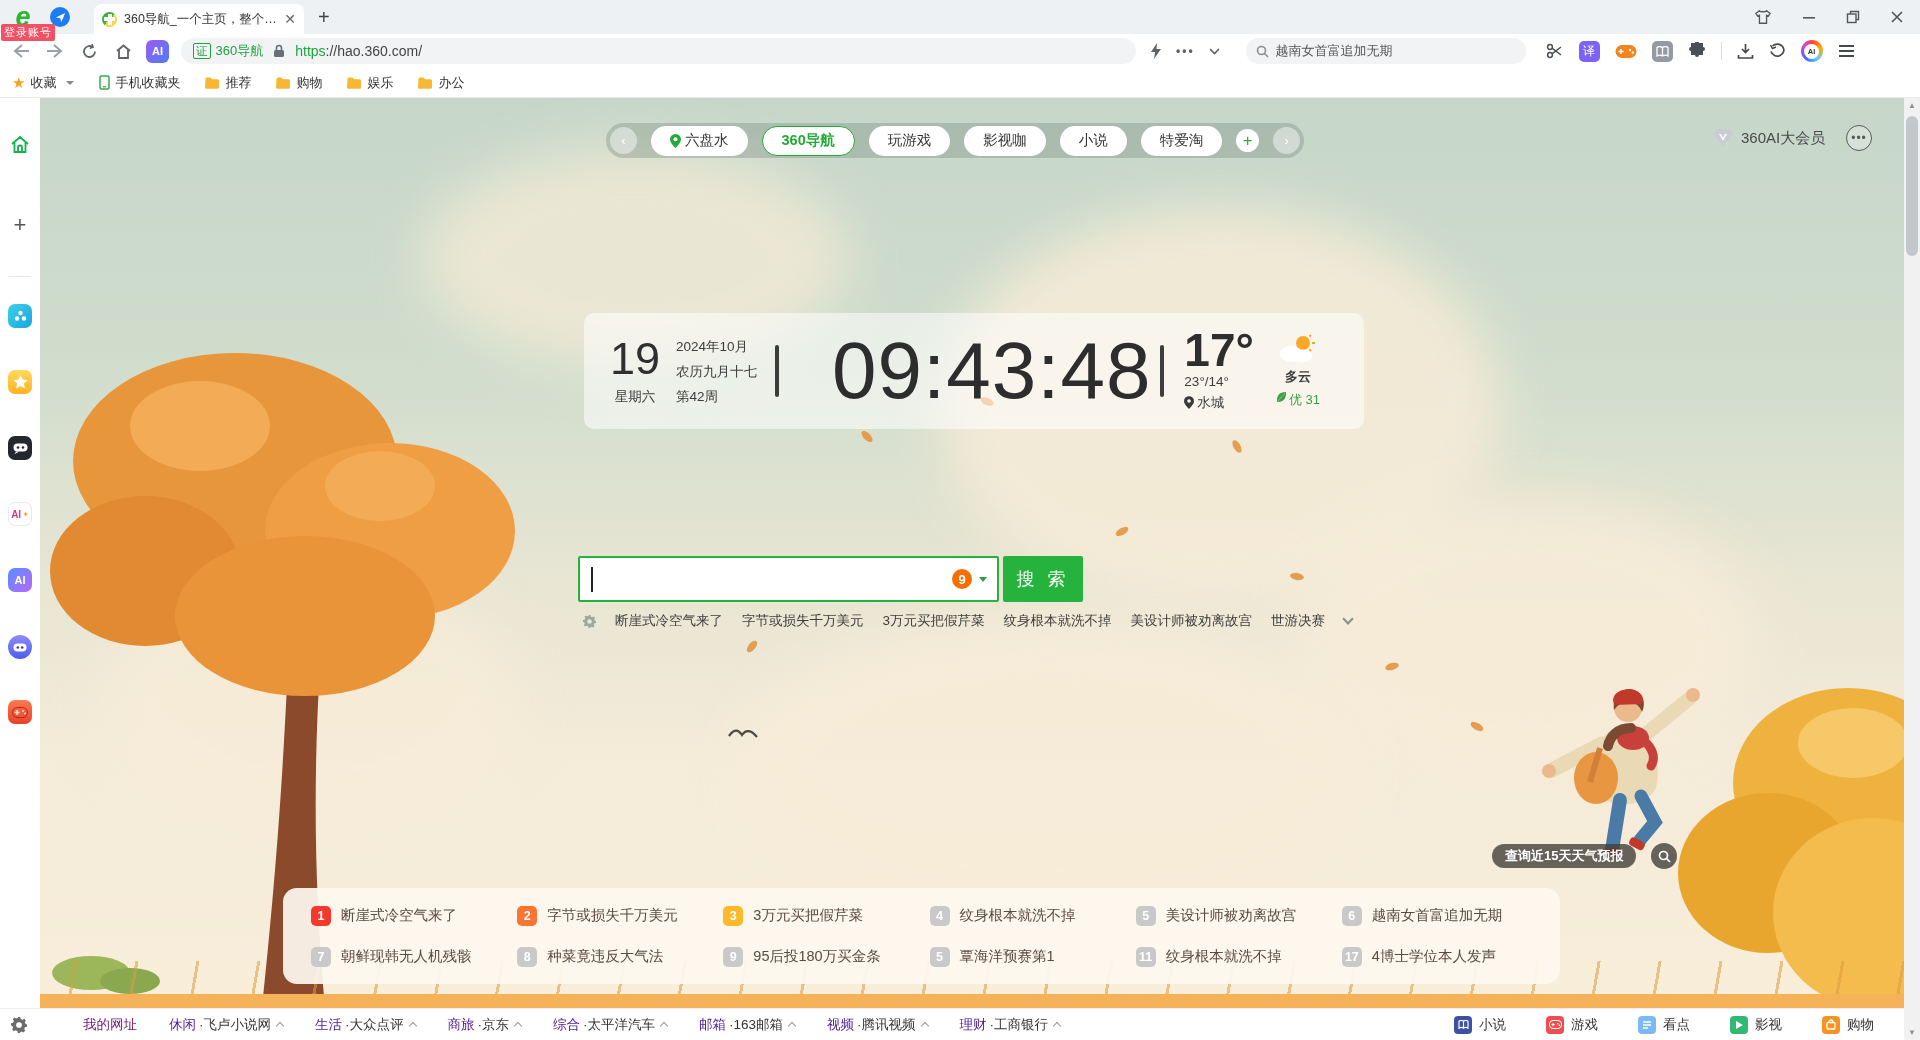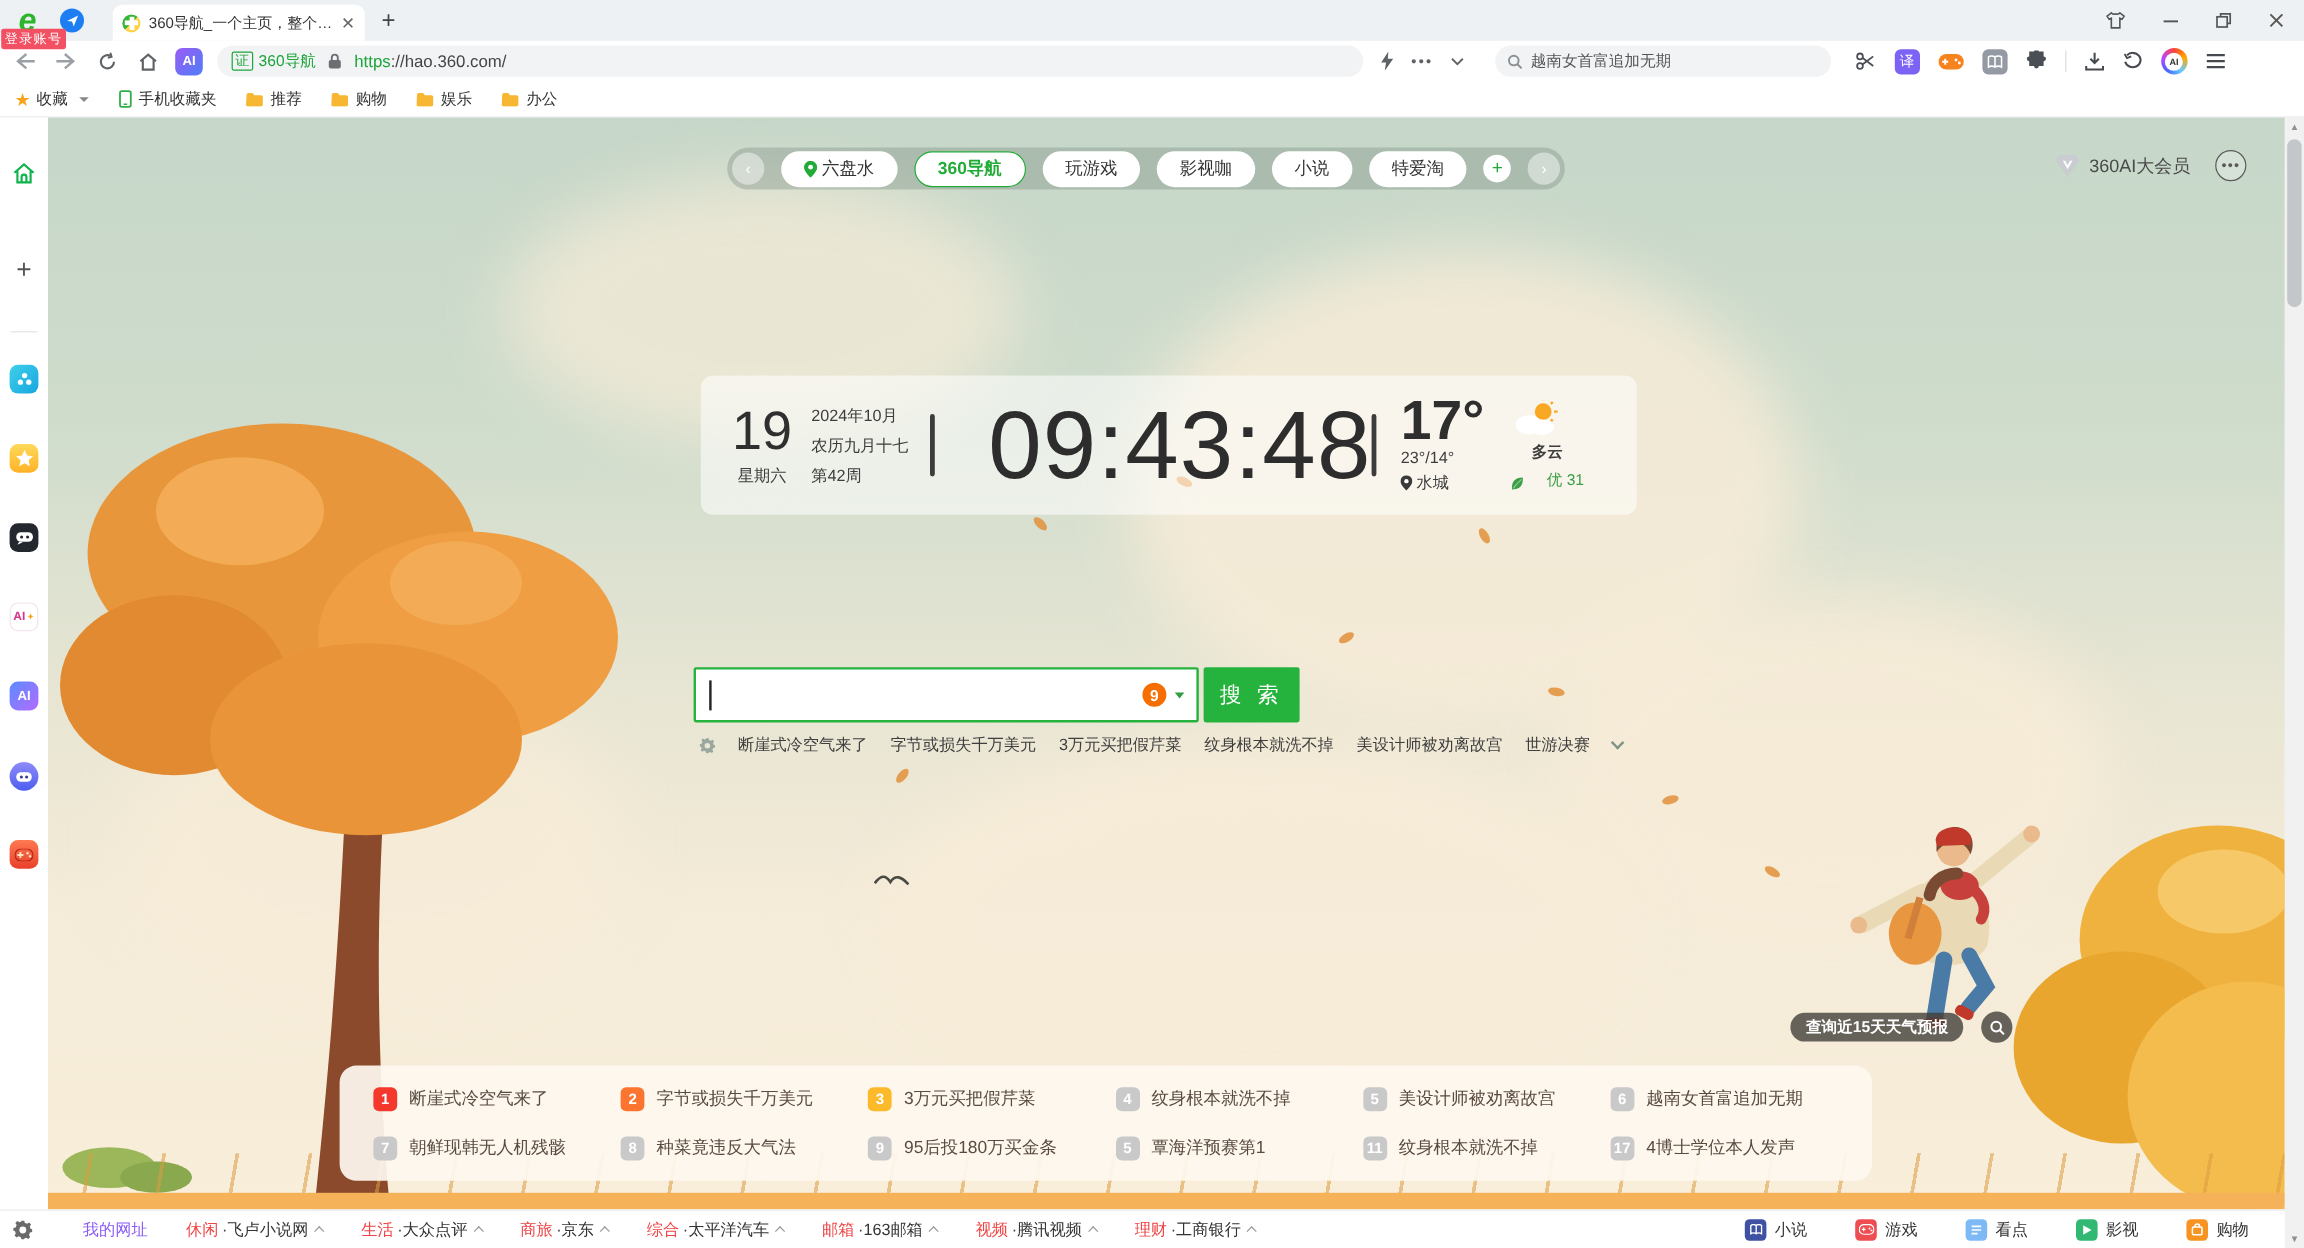--- a/index.html
+++ b/index.html
@@ -108,21 +108,21 @@
   .cw-day .wd { font-size:13.5px; color:#3d3d3d; margin-top:6px; }
   .cw-dates { margin-left:16px; font-size:13.5px; color:#3d3d3d; line-height:25px; white-space:nowrap; }
   .cw-bar { width:4px; height:52px; background:#3c3c3c; border-radius:2px; margin-left:18px; }
   .cw-time { flex:1; text-align:center; font-size:80px; font-weight:500; color:#2d2d2d; letter-spacing:1px;padding-left:44px; }
   .cw-wx1 { text-align:left; color:#2e2e2e; margin-left:20px; white-space:nowrap; }
   .cw-wx1 .t { font-size:46px; font-weight:700; line-height:38px; }
   .cw-wx1 .r { font-size:13.5px; margin-top:5px; color:#3d3d3d; }
   .cw-wx1 .c { font-size:13.5px; margin-top:5px; color:#3d3d3d; display:flex; align-items:center; gap:3px; }
   .cw-wx2 { margin:0 44px 0 22px; text-align:center; white-space:nowrap; }
   .cw-wx2 .cond { font-size:13px; color:#3d3d3d; margin-top:4px;font-weight:bold; }
-  .cw-wx2 .aqi { font-size:13px; color:#3c9e45; margin-top:5px; display:flex; align-items:flex-end; gap:19px; }
+  .cw-wx2 .aqi { font-size:13px; color:#3c9e45; margin-top:5px; display:flex; align-items:flex-start; gap:2px; }
 
   
   .sinput { position:absolute; left:538px; top:458px; width:421px; height:46px; background:#fff;
     border:2px solid #25b33e; border-radius:2px; z-index:10; display:flex; align-items:center; }
   .cursor { width:2px; height:25px; background:#222; margin-left:11px; }
   .engine { margin-left:auto; display:flex; align-items:center; margin-right:10px; gap:7px; }
   .nine { width:20px; height:20px; border-radius:50%; background:#f66d00; color:#fff; font-size:13px;
     font-weight:bold; display:flex; align-items:center; justify-content:center; }
   .caret-g { width:0; height:0; border-left:4.5px solid transparent; border-right:4.5px solid transparent;
     border-top:5.5px solid #2f9e43; }
@@ -154,23 +154,23 @@
     background:rgba(253,247,238,.93); border-radius:14px; display:flex; flex-direction:column;
     align-items:center; justify-content:center; gap:3px; }
   .chev-sm { width:7px; height:7px; border-right:2px solid #c98a2c; border-bottom:2px solid #c98a2c;
     transform:rotate(45deg); margin-top:-2px; }
   .morecard .lbl { font-size:14.5px; color:#3c3c3c; margin-top:4px; }
 
   
   .bottombar { position:absolute; left:0; top:910px; width:1904px; height:32px; background:#fff;
     display:flex; align-items:center; z-index:45; border-top:1px solid #ececec; }
   .gearwrap { margin-left:11px; display:flex; }
-  .bb-home { font-size:13.5px; color:#8b5cf6; margin-left:42px; }
+  .bb-home { font-size:13.5px; color:#701a75; margin-left:56px; }
   .bb-link { display:flex; align-items:center; gap:3px; font-size:13.5px; margin-left:32px; white-space:nowrap; }
-  .bb-link .cat { color:#ef4444; }
+  .bb-link .cat { color:#4c1d95; }
   .bb-link .site { color:#333; }
   .chev-u { width:6px; height:6px; border-left:1.5px solid #999; border-top:1.5px solid #999;
     transform:rotate(45deg); margin-top:3px; margin-left:3px; }
   .apps { margin-left:auto; display:flex; align-items:center; gap:40px; padding-right:30px; }
   .app { display:flex; align-items:center; gap:7px; font-size:13.5px; color:#333; white-space:nowrap; }
   .app .ic { width:18px; height:18px; border-radius:4px; display:flex; align-items:center; justify-content:center; }
 
   svg { display:block; }
 </style>
 </head>

